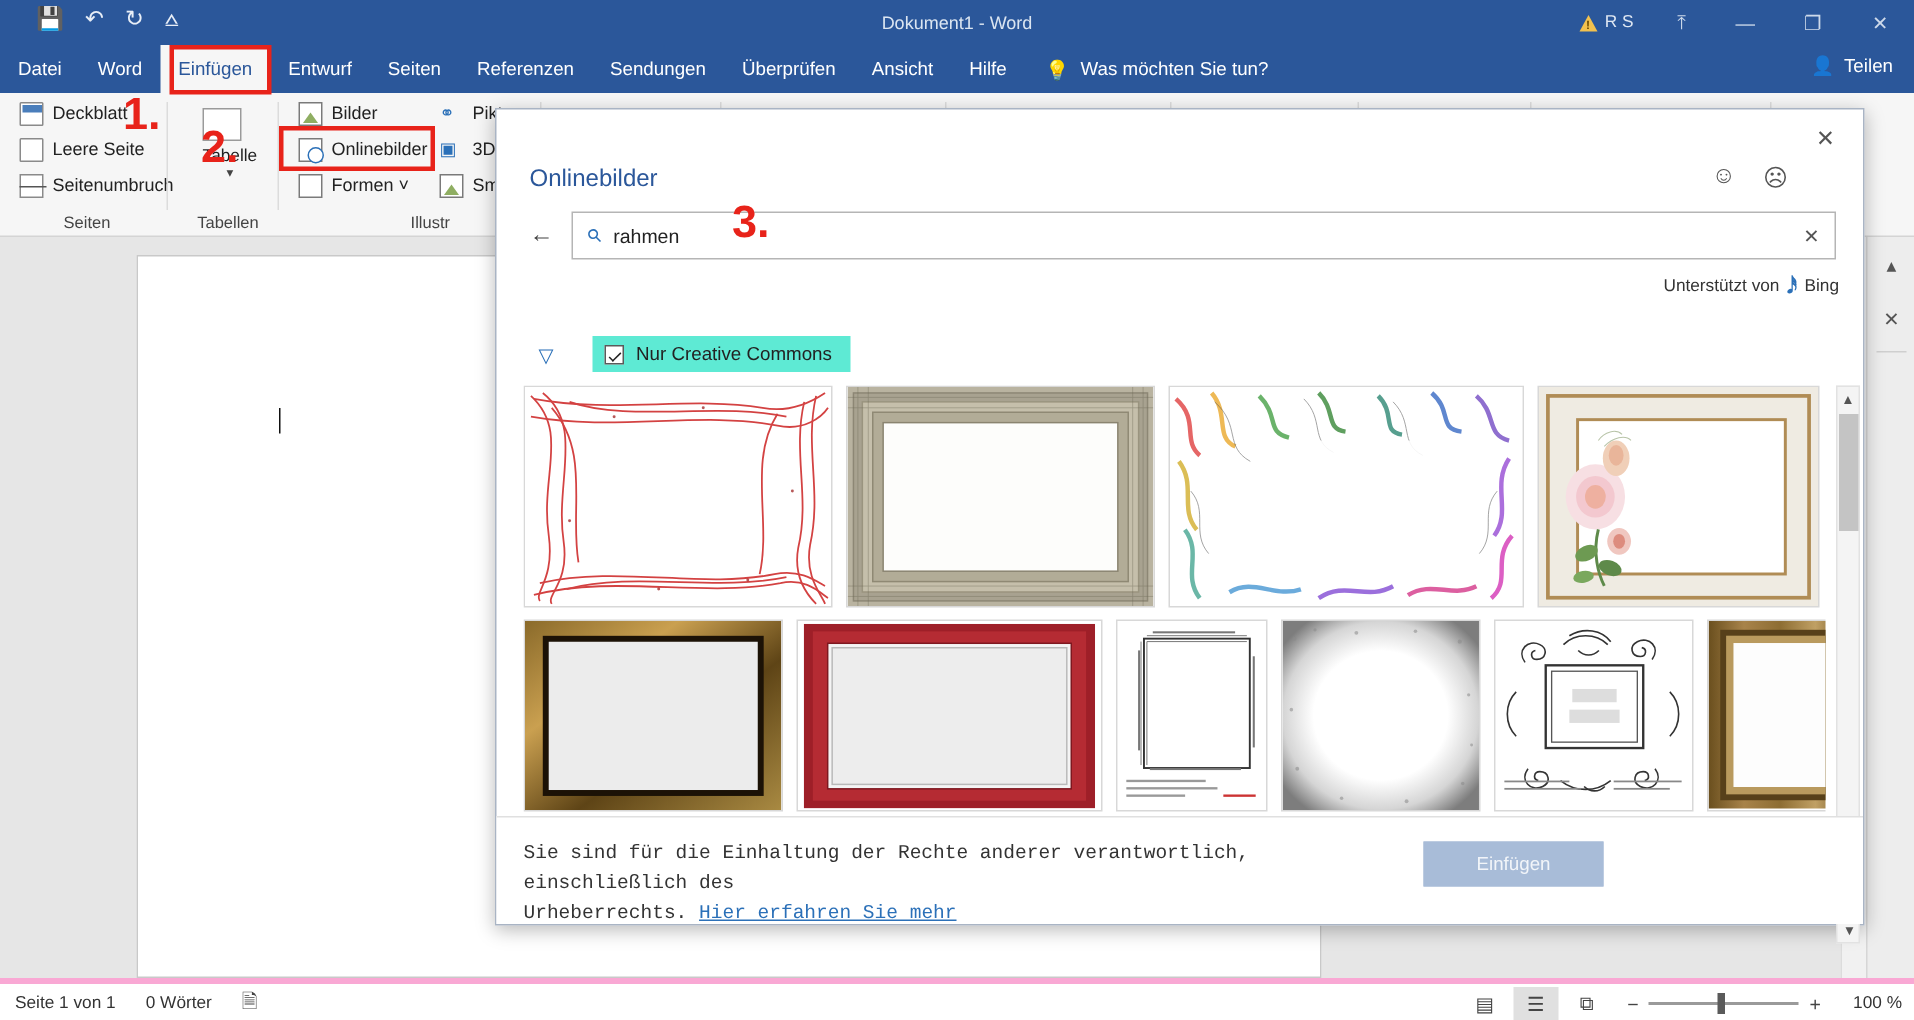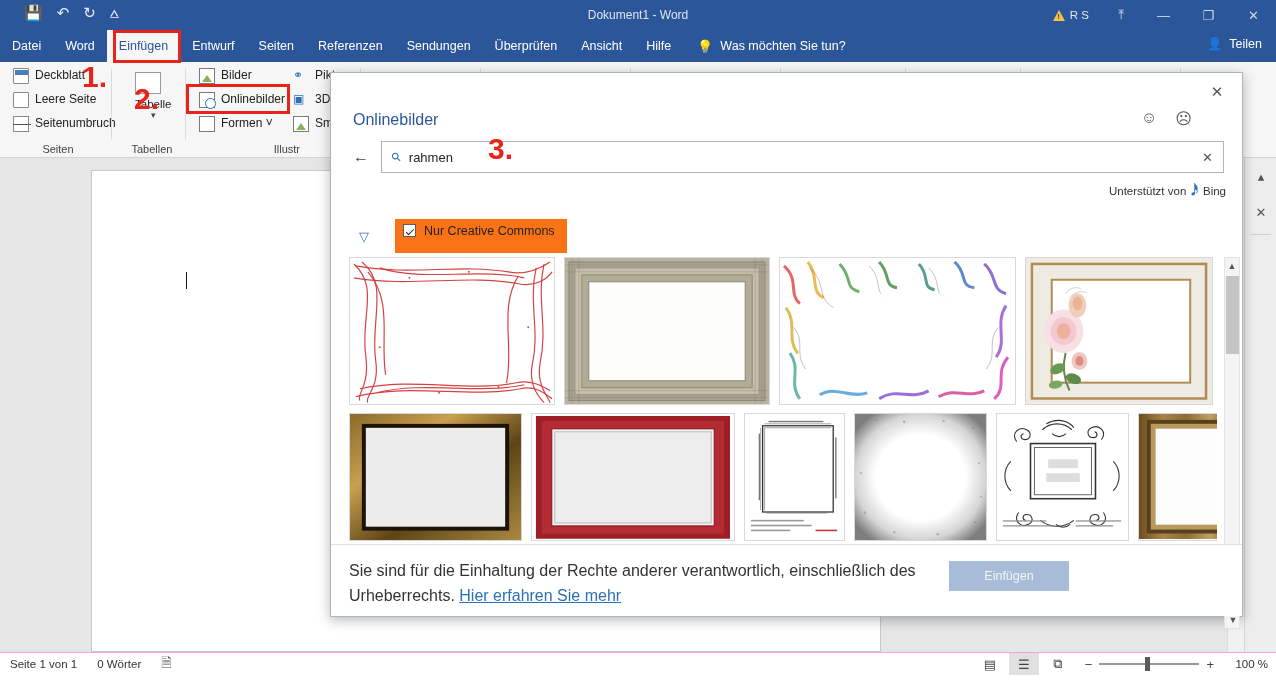--- a/index.html
+++ b/index.html
@@ -76,21 +76,21 @@
   .page { position: absolute; left: 91px; top: 12px; width: 790px; height: 482px; background: #fff; border: 1px solid #c9c9c9; }
   .caret { position: absolute; left: 94px; top: 101px; width: 1px; height: 17px; background: #111; }
   .rightpane { position: absolute; right: 0; top: 0; width: 32px; height: 494px; background: #ededed; border-left:1px solid #d6d6d6; }
   .rp-btn { width: 32px; height: 36px; display:flex; align-items:center; justify-content:center; font-size: 13px; color:#555; cursor:pointer;}
   .rp-sep { width: 20px; height:1px; background:#cfcfcf; margin: 4px auto; }
   .docscroll { position: absolute; right: 32px; top: 0; width: 17px; height: 494px; background: #f1f1f1; border-left: 1px solid #dcdcdc;}
   .docscroll .up { height: 17px; display:flex;align-items:center;justify-content:center;font-size:9px;color:#606060;}
   .docscroll .thumb { position:absolute; left:2px; top: 242px; width:13px; height:120px; background:#c7c7c7; }
 
   
-  .statusbar { position: absolute; left: 0; top: 652px; width: 1276px; height: 28px; background: #fff; border-top: 1px solid #f9a8d4; display: flex; align-items: flex-start; }
+  .statusbar { position: absolute; left: 0; top: 652px; width: 1276px; height: 28px; background: #fff; border-top: 4px solid #f9a8d4; display: flex; align-items: flex-end; }
   .sb-left { display: flex; align-items: center; gap: 20px; margin-left: 10px; font-size: 11.5px; color: #333; }
   .sb-right { position: absolute; right: 8px; display: flex; align-items: center; gap: 4px; }
   .viewbtn { width: 30px; height: 22px; display:flex;align-items:center;justify-content:center; cursor:pointer; color:#444; font-size:13px;}
   .viewbtn.sel { background: #e0e0e0; }
   .zoomslider { display:flex; align-items:center; gap:7px; margin-left: 8px; }
   .zs-track { position: relative; width: 100px; height: 2px; background: #9a9a9a; }
   .zs-thumb { position: absolute; left: 46px; top: -6px; width: 5px; height: 14px; background: #5a5a5a; cursor: pointer; }
   .zs-sign { font-size: 13px; color:#444; cursor:pointer; }
   .zoomval { font-size: 11.5px; color:#333; margin-left: 8px; width:42px; text-align:right;}
 
@@ -106,35 +106,35 @@
   .searchrow { position: absolute; left: 20px; top: 68px; width: 873px; height: 32px; display:flex; align-items:center; gap: 10px;}
   .backarrow { width: 20px; font-size: 16px; color:#444; cursor:pointer; text-align:center; }
   .searchbox { flex:1; height: 32px; border:1px solid #b5b5b5; background:#fff; display:flex; align-items:center; padding: 0 10px; }
   .mag { color:#2b70b8; font-size:12px; margin-right:8px; transform: rotate(-45deg); display:inline-block;}
   .searchtext { font-size: 13px; color: #222; flex:1; }
   .clearx { font-size: 13px; color: #555; cursor:pointer; }
   .poweredby { position: absolute; right: 16px; top: 110px; font-size: 11.5px; color:#333; display:flex; align-items:center; gap:5px;}
   .bing-b { color:#2b70b8; font-weight:bold; font-size:13px; }
   .filterrow { position: absolute; left: 20px; top: 148px; width: 873px; height: 30px; display:flex; align-items:center; gap: 18px;}
   .funnel { width: 26px; text-align:center; color:#2b70b8; font-size:13px; cursor:pointer; }
-  .cc-chip { background:#f97316; padding: 5px 12px 15px 8px; font-size:12.5px; color:#222; display:flex; align-items:flex-start; gap:8px; cursor:pointer; }
+  .cc-chip { background:#5eead4; padding: 5px 12px 5px 8px; font-size:12.5px; color:#222; display:flex; align-items:flex-end; gap:8px; cursor:pointer; }
   .cc-box { width:13px; height:13px; border:1px solid #5a5a5a; background:#fff; position:relative; flex:none;}
   .cc-box::after { content:""; position:absolute; left:2px; top:4px; width:7px; height:3px; border-left:1.6px solid #222; border-bottom:1.6px solid #222; transform: rotate(-45deg); }
 
   .grid { position: absolute; left: 18px; top: 184px; width: 868px; height: 372px; overflow: hidden; }
   .gridrow { display: flex; gap: 9px; margin-bottom: 8px; align-items: flex-start; }
   .thumb { border: 1px solid #d8d8d8; background:#fff; cursor: pointer; position: relative; overflow:hidden; flex:none; }
 
   .dlgscroll { position: absolute; right: 2px; top: 184px; width: 16px; height: 372px; background: #f4f4f4; border:1px solid #e2e2e2;}
   .dlgscroll .ar { height:16px; display:flex;align-items:center;justify-content:center;font-size:9px;color:#555;cursor:pointer;}
   .dlgscroll .ar.bot { position:absolute; bottom:0; width:16px;}
   .dlgscroll .sthumb { position:absolute; left:1px; top:18px; width:13px; height:78px; background:#c4c4c4; cursor:pointer;}
 
   .dlg-footer { position:absolute; left:0; bottom:0; width: 911px; height: 72px; border-top:1px solid #e0e0e0; background:#fff; }
-  .legal { position:absolute; left: 18px; top: 14px; width: 600px; font-size: 16px; color:#333; line-height: 1.55; }
+  .legal { position:absolute; left: 18px; top: 14px; width: 600px; font-size: 13px; color:#333; line-height: 1.55; font-family: Liberation Mono, monospace; }
   .legal a { color:#2b70b8; text-decoration: underline; cursor:pointer; }
   .btn { position:absolute; top: 16px; height: 30px; font-size: 12.5px; display:flex; align-items:center; justify-content:center; cursor:pointer; }
   .btn-primary { right: 173px; width: 120px; background:#a8bcd8; color:#f2f5f9; border:1px solid #a8bcd8; }
   .btn-secondary { right: 22px; width: 124px; background:#f0f0f0; color:#222; border:1px solid #adadad; }
 
   
   .fr { position:absolute; inset:0; }
 </style>
 </head>
 <body>

